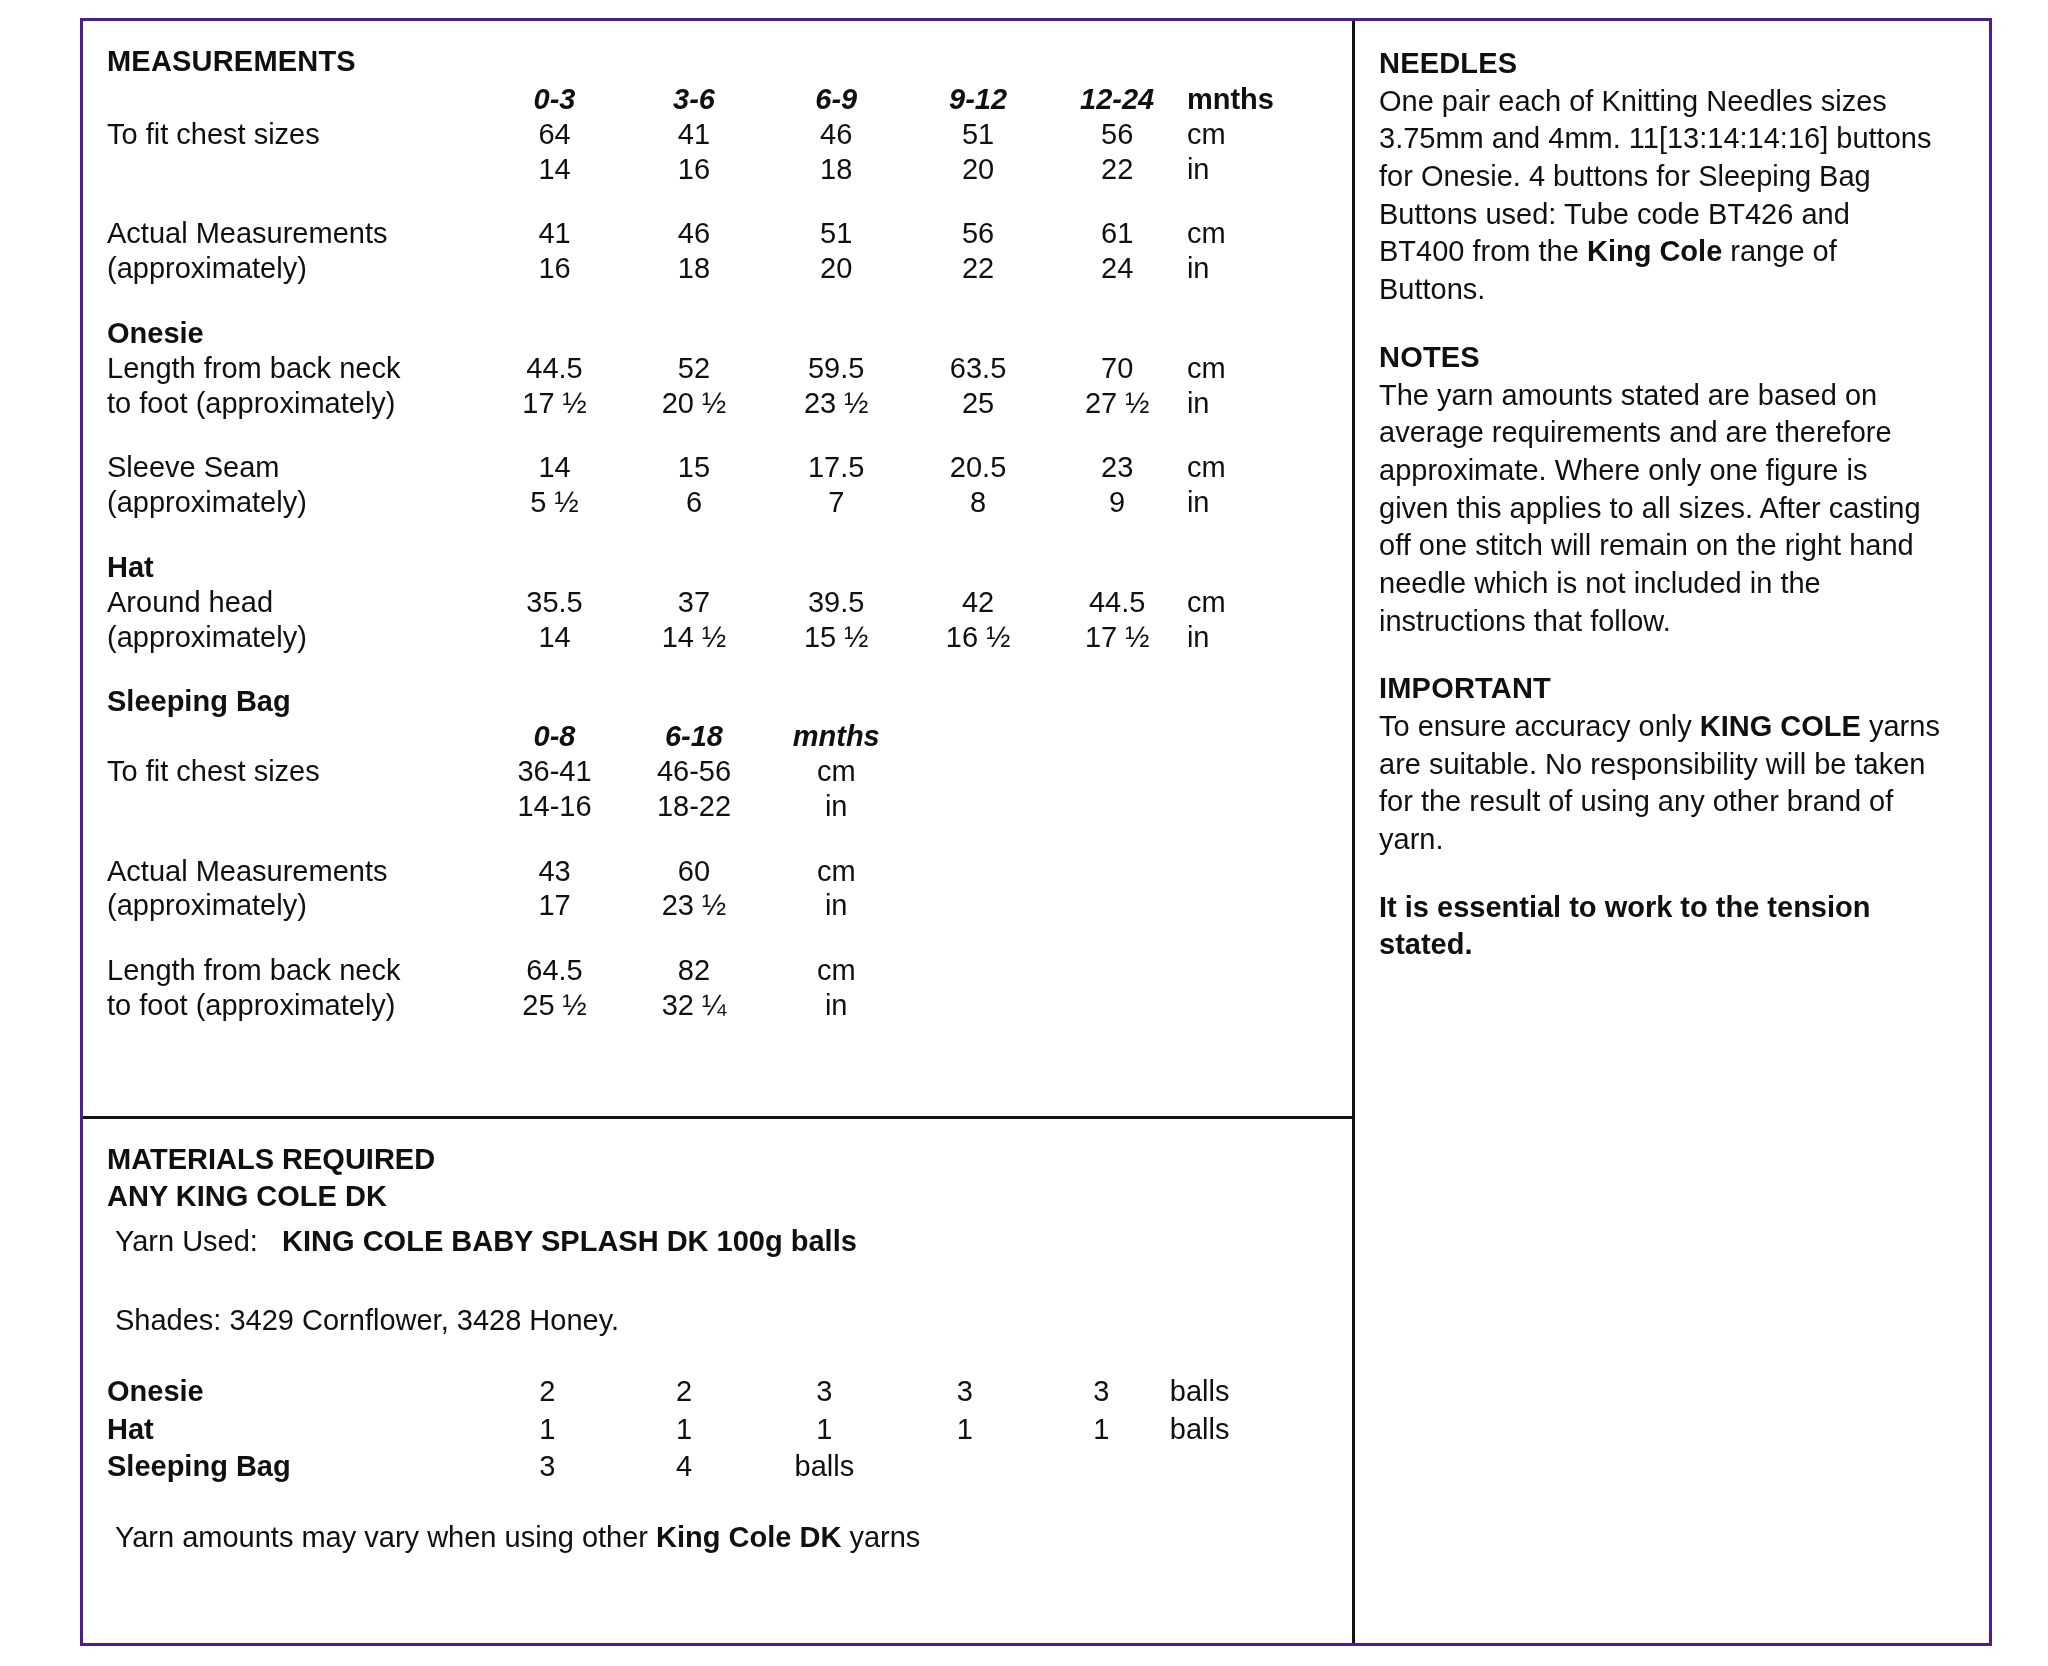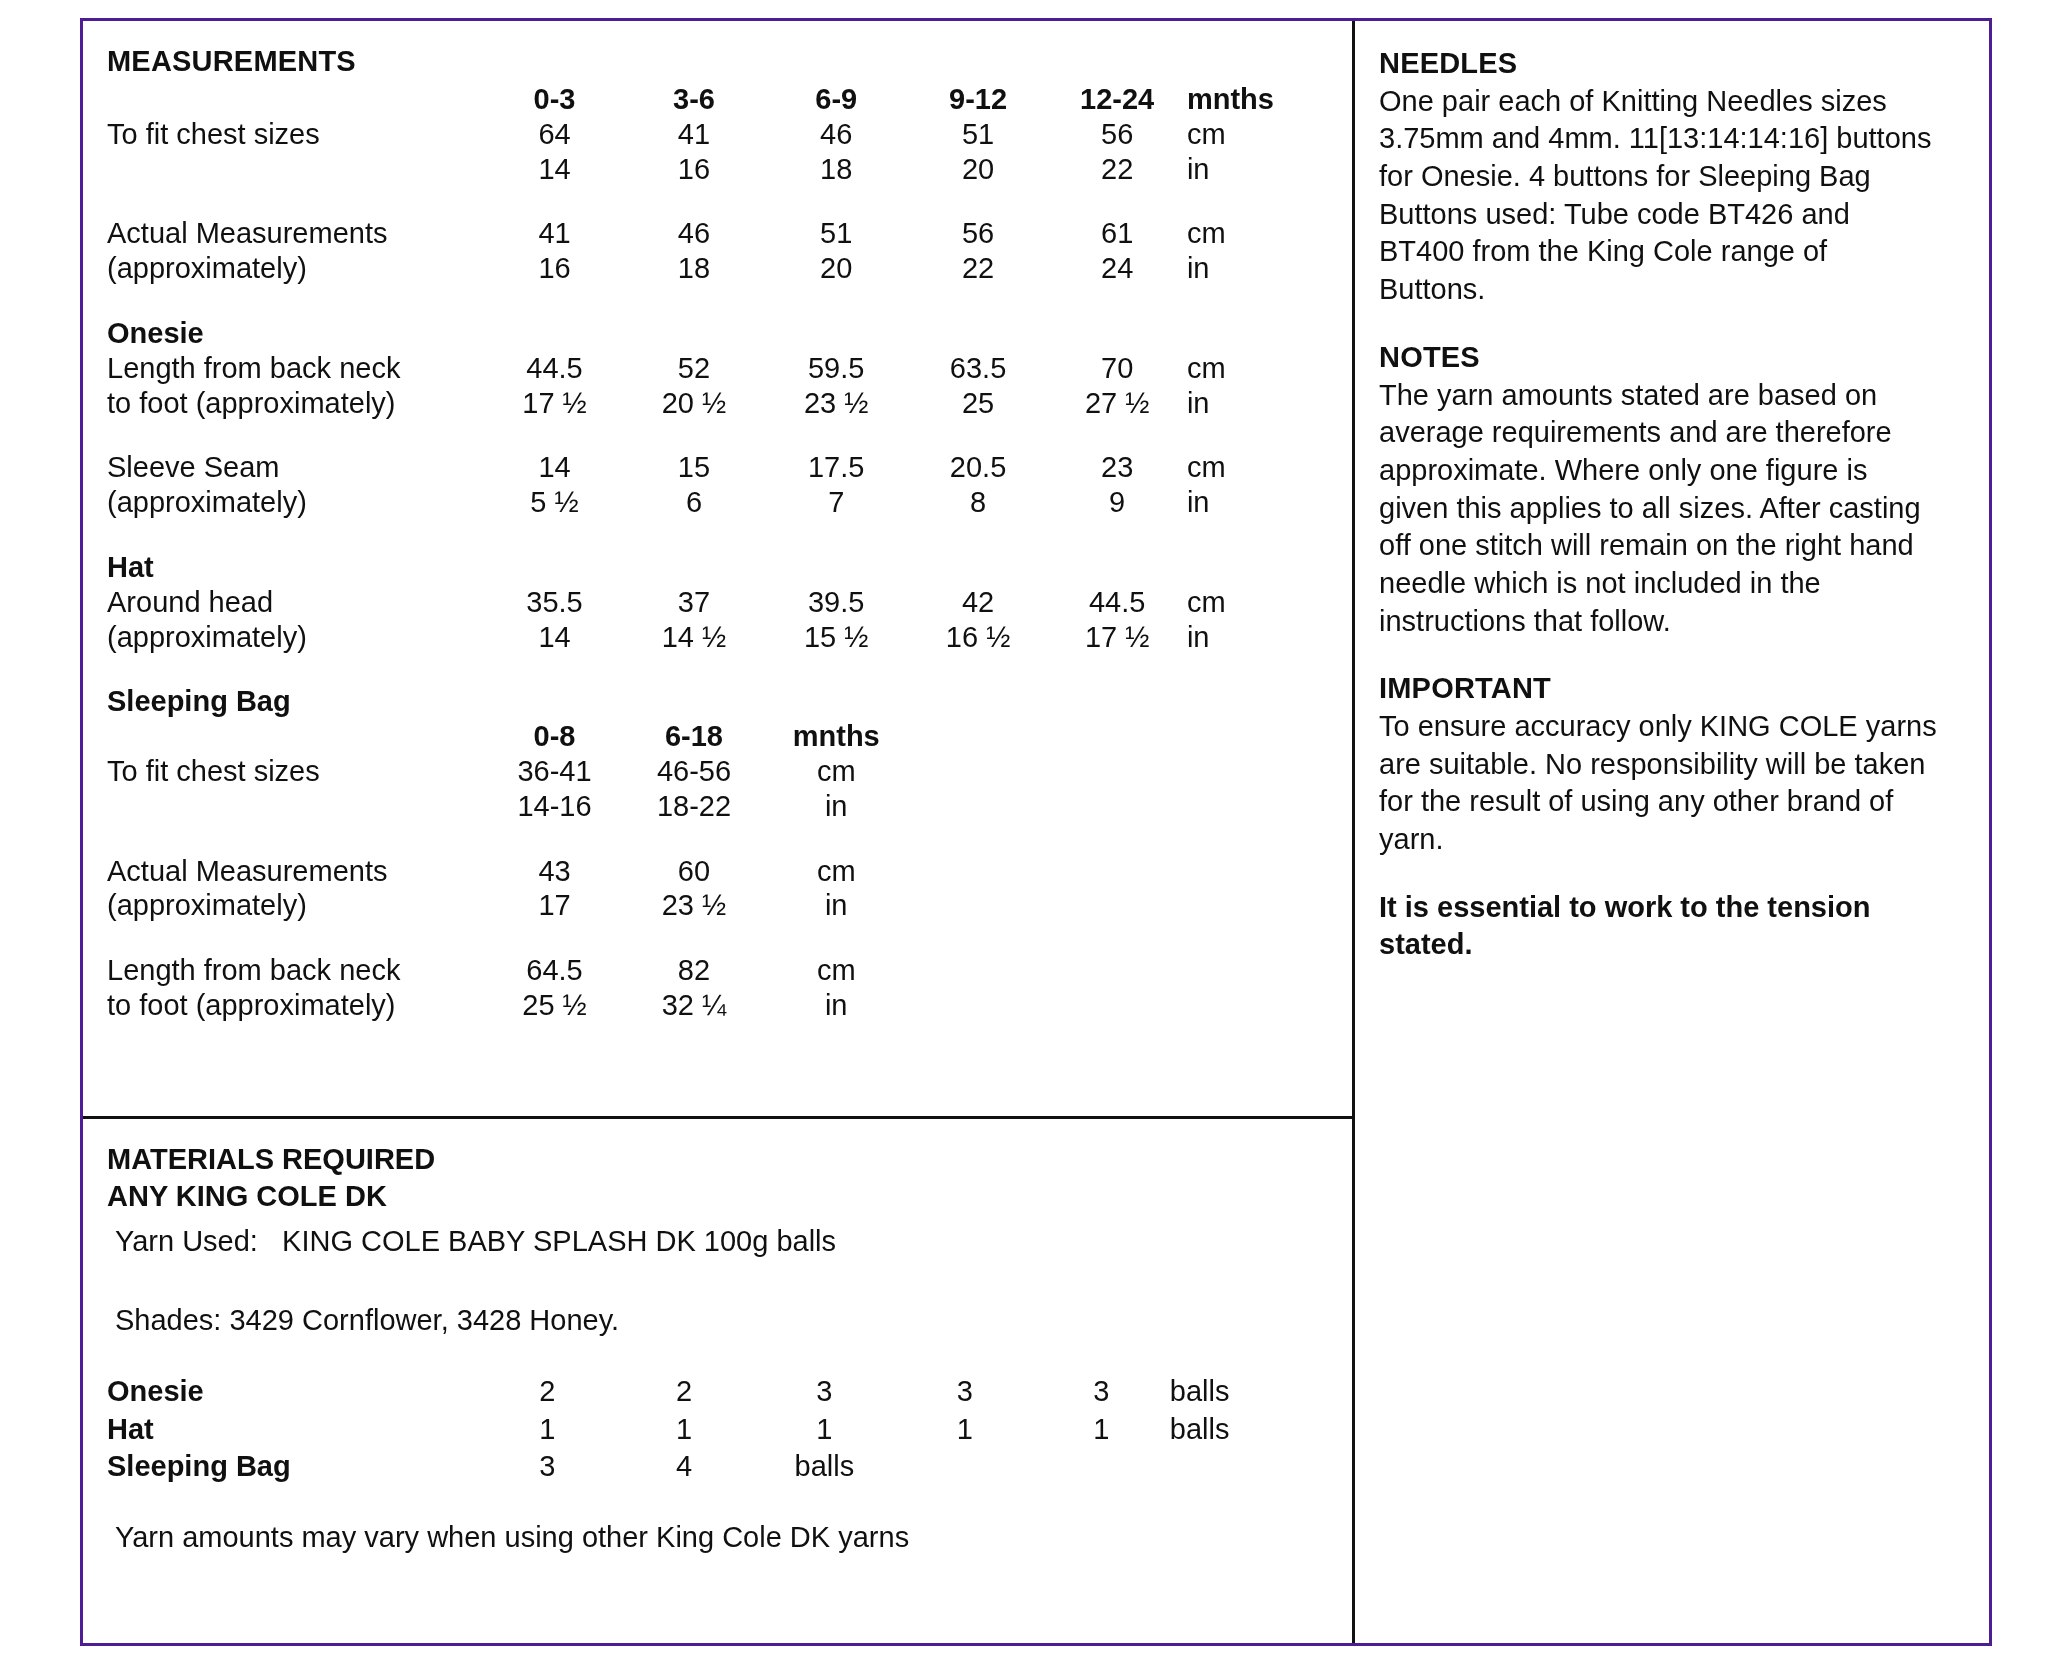--- a/index.html
+++ b/index.html
@@ -91,20 +91,21 @@
     text-align: center;
   }
   td.unit {
     width: 150px;
     text-align: left;
     padding-left: 38px;
   }
   td.hdr {
     font-weight: bold;
     text-align: center;
+    font-style: italic;
   }
   td.hdr-unit {
     font-weight: bold;
     text-align: left;
     padding-left: 38px;
   }
   td.bold-label {
     font-weight: bold;
     text-align: left;
   }
@@ -162,21 +163,21 @@
     font-weight: bold;
     margin: 0;
     letter-spacing: 0.2px;
   }
   .rblock p {
     margin: 0;
   }
   .rgap {
     height: 30px;
   }
-  b { font-weight: normal; }
+  b { font-weight: bold; }
 </style>
 </head>
 <body>
 
 <div class="page">
   <div class="frame">
 
     <div class="left-col">
 
       <div class="measurements">

